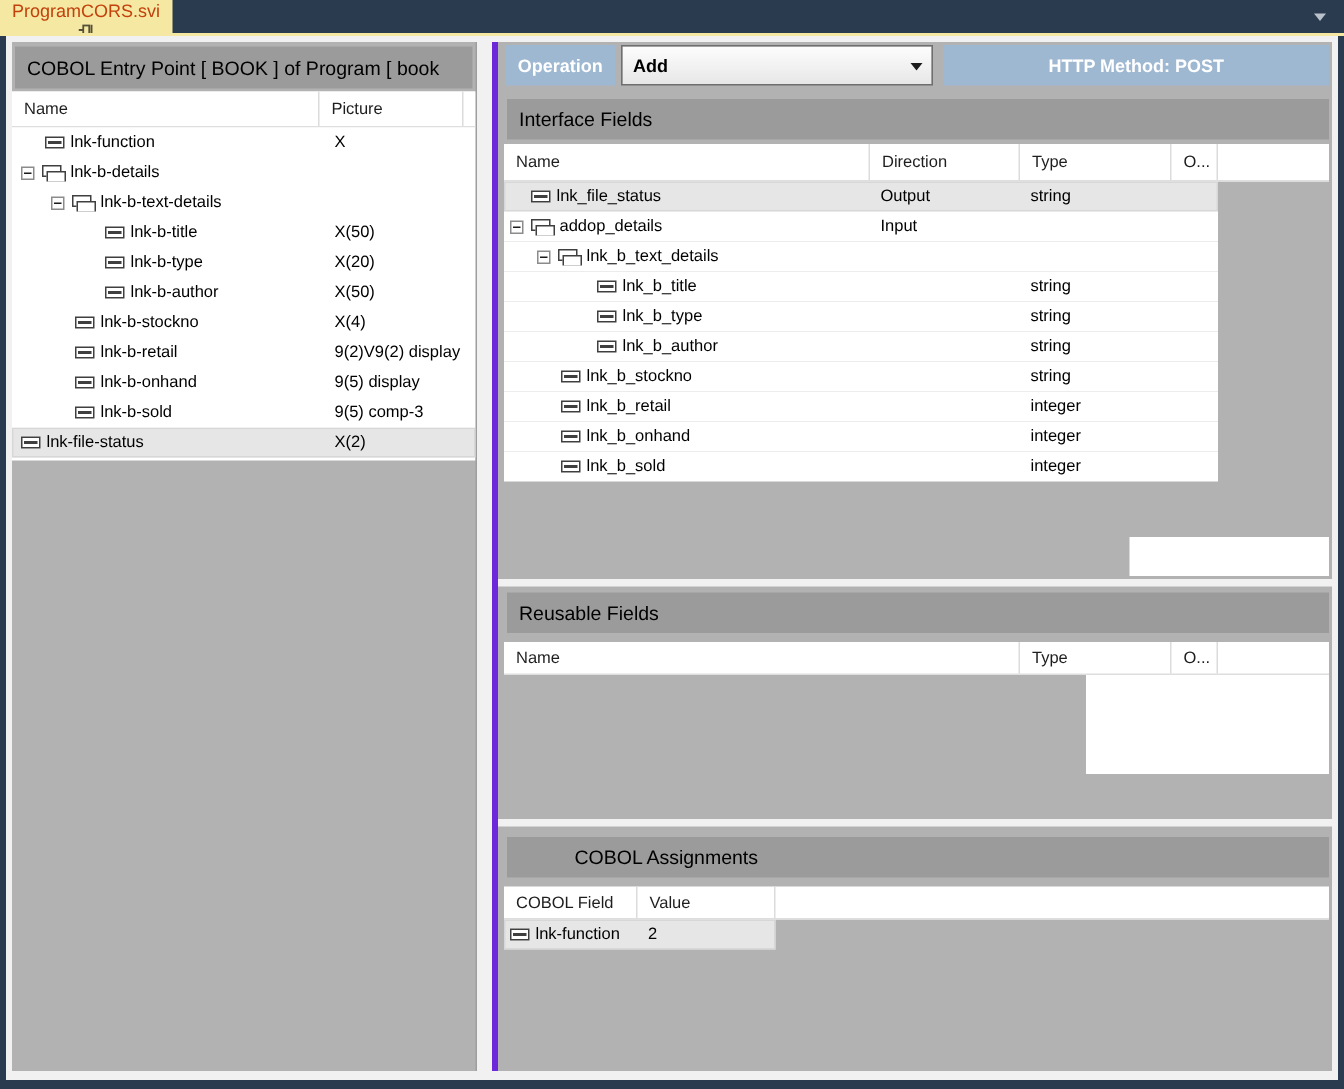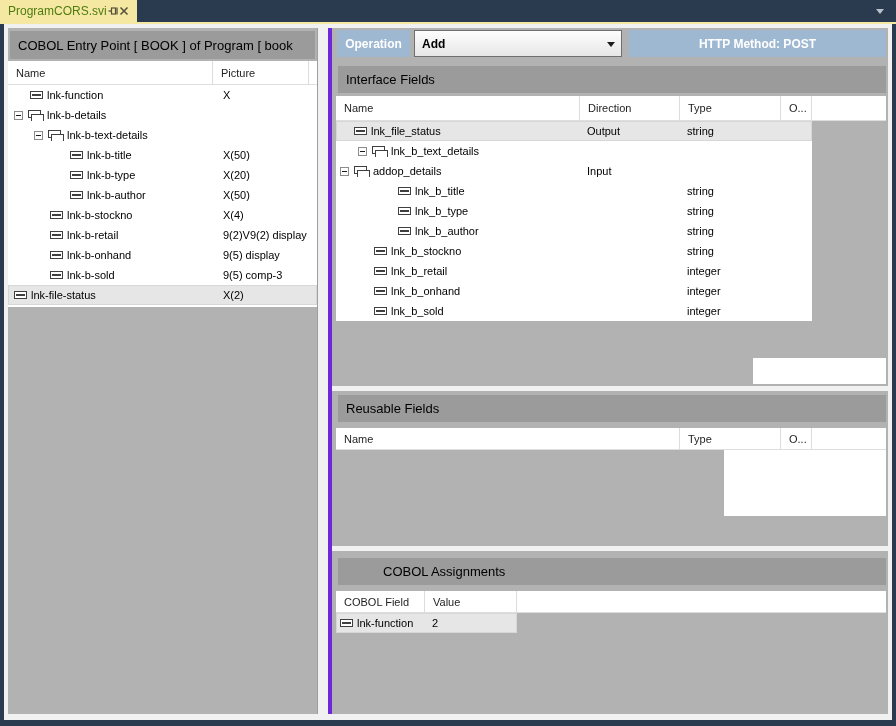--- a/index.html
+++ b/index.html
@@ -7,21 +7,21 @@
   body {
     position: relative; overflow: hidden;
     background: var(--window-chrome, #2b3b4f);
     font-family: "Liberation Sans", "DejaVu Sans", sans-serif;
   }
 
   
   .tabstrip { position:absolute; top:0; left:0; right:0; height:22px; display:flex; }
   .tab {
     display:flex; align-items:center; gap:0; padding:0 8px; height:22px;
-    background: var(--tab-active-bg, #f5e8a3); color:#4d7c0f; font-size:12px;
+    background: var(--tab-active-bg, #f5e8a3); color:#c2410c; font-size:12px;flex-direction:column;
   }
   .yline { position:absolute; top:22px; left:0; right:0; height:2px; background: var(--tab-active-bg, #f5e8a3); }
   .tw-caret { position:absolute; right:12px; top:9px; width:0; height:0;
     border-left:4px solid transparent; border-right:4px solid transparent; border-top:5px solid #b9c2cc; }
 
   
   .frame { position:absolute; top:24px; left:4px; right:4px; bottom:6px;
     background:#f1f1f1; display:flex; padding:4px 4px 6px 4px; }
   .lpanel { width:310px; background:var(--panel-gray,#b2b2b2); position:relative; overflow:hidden; border-right:1px solid #9e9e9e; }
   .splitter { width:10px; background:#f1f1f1; }
@@ -260,37 +260,37 @@
               <span class="ind" style="width: 18px;"></span>
               <span class="ficon"></span>
               <span class="lbl">lnk_file_status</span>
             </div>
             <div class="cell c-direction">Output</div>
             <div class="cell c-type">string</div>
             <div class="cell c-o"></div>
           </div>
           <div class="trow">
             <div class="cell cname">
+              <span class="ind" style="width: 4px;"></span>
+              <span class="expander"></span>
+              <span class="gicon"></span>
+              <span class="lbl">addop_details</span>
+            </div>
+            <div class="cell c-direction">Input</div>
+            <div class="cell c-type"></div>
+            <div class="cell c-o"></div>
+          </div>
+          <div class="trow">
+            <div class="cell cname">
               <span class="ind" style="width: 22px;"></span>
               <span class="expander"></span>
               <span class="gicon"></span>
               <span class="lbl">lnk_b_text_details</span>
             </div>
             <div class="cell c-direction"></div>
-            <div class="cell c-type"></div>
-            <div class="cell c-o"></div>
-          </div>
-          <div class="trow">
-            <div class="cell cname">
-              <span class="ind" style="width: 4px;"></span>
-              <span class="expander"></span>
-              <span class="gicon"></span>
-              <span class="lbl">addop_details</span>
-            </div>
-            <div class="cell c-direction">Input</div>
             <div class="cell c-type"></div>
             <div class="cell c-o"></div>
           </div>
           <div class="trow">
             <div class="cell cname">
               <span class="ind" style="width: 62px;"></span>
               <span class="ficon"></span>
               <span class="lbl">lnk_b_title</span>
             </div>
             <div class="cell c-direction"></div>

